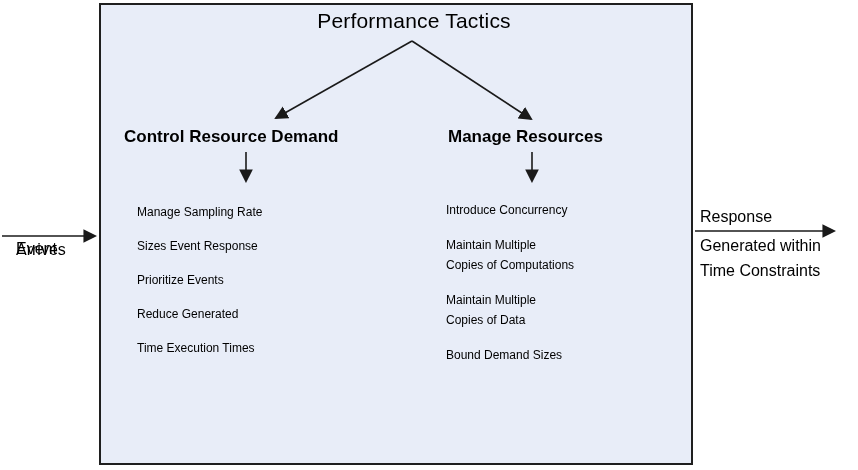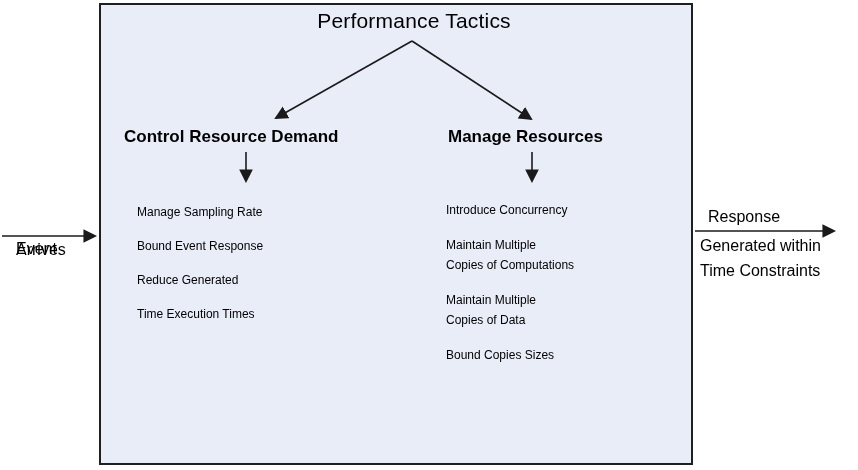--- a/index.html
+++ b/index.html
@@ -54,21 +54,21 @@
   }
   .list-left  { left: 137px; top: 202px; gap: 14px; }
   .list-right { left: 446px; top: 200px; gap: 15px; }
   .side-label {
     position: absolute;
     font-size: 16px;
     white-space: nowrap;
   }
   .evt-line1 { left: 16px;  top: 212px; margin-top: 28px; }
   .evt-line2 { left: 16px;  top: 241px; }
-  .rsp-line1 { left: 700px; top: 208px; margin-left: 8px; }
+  .rsp-line1 { left: 700px; top: 208px; }
   .rsp-line2 { left: 700px; top: 237px; }
   .rsp-line3 { left: 700px; top: 262px; }
   .arrow-layer {
     position: absolute;
     left: 0;
     top: 0;
     width: 858px;
     height: 470px;
     pointer-events: none;
   }
@@ -94,32 +94,33 @@
   </g>
 </svg>
 
 <div class="diagram-title">Performance Tactics</div>
 
 <div class="branch-heading heading-left">Control Resource Demand</div>
 <div class="branch-heading heading-right">Manage Resources</div>
 
 <div class="tactic-list list-left">
   <div class="tactic-item">Manage Sampling Rate</div>
-  <div class="tactic-item">Bound Event Response</div>
+  <div class="tactic-item">Sizes Event Response</div>
+  <div class="tactic-item">Prioritize Events</div>
   <div class="tactic-item">Reduce Generated</div>
   <div class="tactic-item">Time Execution Times</div>
 </div>
 
 <div class="tactic-list list-right">
   <div class="tactic-item">Introduce Concurrency</div>
   <div class="tactic-item">Maintain Multiple
 Copies of Computations</div>
   <div class="tactic-item">Maintain Multiple
 Copies of Data</div>
-  <div class="tactic-item">Bound Copies Sizes</div>
+  <div class="tactic-item">Bound Demand Sizes</div>
 </div>
 
 <div class="side-label evt-line1">Event</div>
 <div class="side-label evt-line2">Arrives</div>
 
 <div class="side-label rsp-line1">Response</div>
 <div class="side-label rsp-line2">Generated within</div>
 <div class="side-label rsp-line3">Time Constraints</div>
 
 </body></html>

